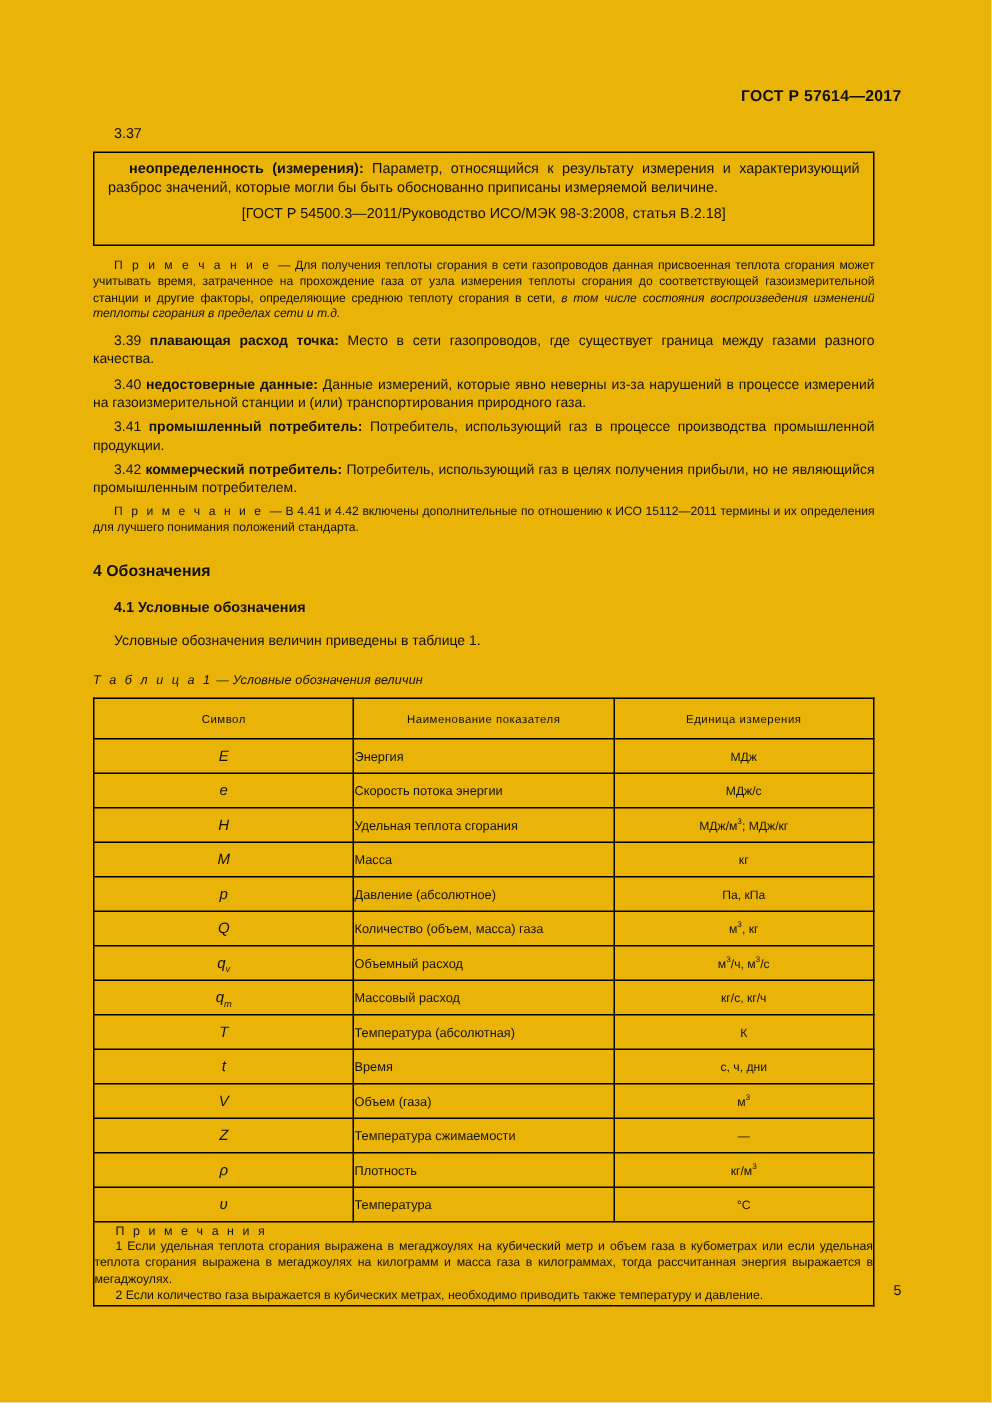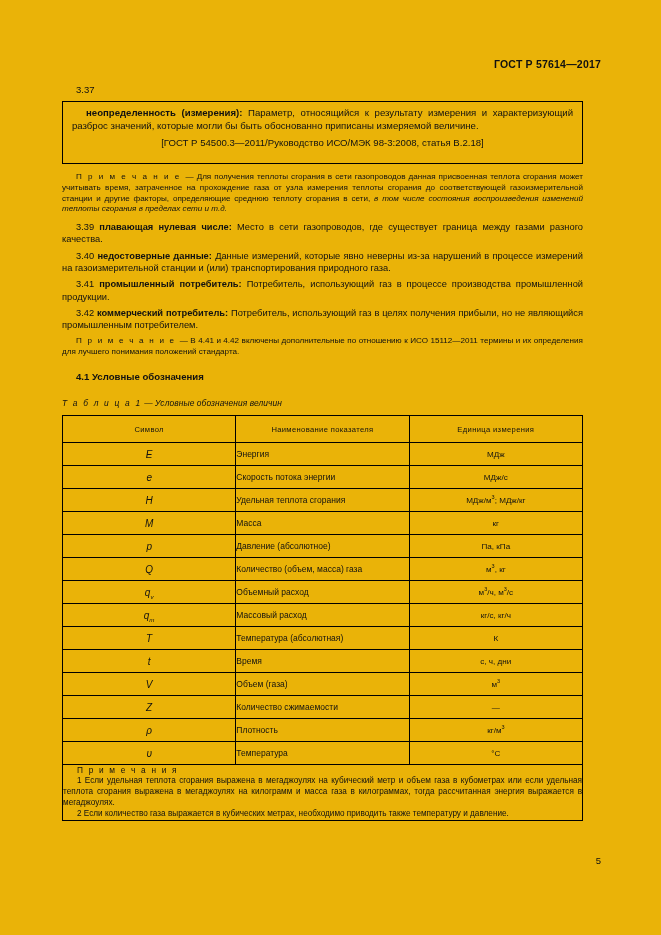--- a/index.html
+++ b/index.html
@@ -160,33 +160,35 @@
     <div class="clause-num">3.37</div>
 
     <div class="boxed-def">
       <p class="just first"><b>неопределенность (измерения):</b><span> Параметр, относящийся к результату измерения и характеризующий разброс значений, которые могли бы быть обоснованно приписаны измеряемой величине.</span></p>
       <p class="just cite">[ГОСТ Р 54500.3—2011/Руководство ИСО/МЭК 98-3:2008, статья В.2.18]</p>
     </div>
 
 
     <p class="note"><span class="spaced">П р и м е ч а н и е </span><span> — Для получения теплоты сгорания в сети газопроводов данная присвоенная теплота сгорания может учитывать время, затраченное на прохождение газа от узла измерения теплоты сгорания до соответствующей газоизмерительной станции и другие факторы, определяющие среднюю теплоту сгорания в сети, </span><i>в том числе состояния воспроизведения изменений теплоты сгорания в пределах сети и т.д.</i></p>
 
-    <p class="just"><span>3.39 </span><b>плавающая нулевая числе:</b><span> Место в сети газопроводов, где существует граница между газами разного качества.</span></p>
+    <p class="just"><span>3.39 </span><b>плавающая расход точка:</b><span> Место в сети газопроводов, где существует граница между газами разного качества.</span></p>
 
     <p class="just"><span>3.40 </span><b>недостоверные данные:</b><span> Данные измерений, которые явно неверны из-за нарушений в процессе измерений на газоизмерительной станции и (или) транспортирования природного газа.</span></p>
 
     <p class="just"><span>3.41 </span><b>промышленный потребитель:</b><span> Потребитель, использующий газ в процессе производства промышленной продукции.</span></p>
 
     <p class="just"><span>3.42 </span><b>коммерческий потребитель:</b><span> Потребитель, использующий газ в целях получения прибыли, но не являющийся промышленным потребителем.</span></p>
 
     <p class="note"><span class="spaced">П р и м е ч а н и е </span><span> — В 4.41 и 4.42 включены дополнительные по отношению к ИСО 15112—2011 термины и их определения для лучшего  понимания положений стандарта.</span></p>
 
+    <h2 class="sec">4 Обозначения</h2>
 
     <h3 class="sub">4.1 Условные обозначения</h3>
 
+    <p class="lead">Условные обозначения величин приведены в таблице 1.</p>
 
     <div class="tbl-caption"><i class="sp">Т а б л и ц а 1</i><i> — Условные обозначения величин</i></div>
 
     <table class="symtab">
       <thead>
         <tr>
           <th>Символ</th>
           <th>Наименование показателя</th>
           <th>Единица измерения</th>
         </tr>
@@ -242,21 +244,21 @@
             <td class="c-name">Время</td>
             <td class="c-unit">с, ч, дни</td>
           </tr>
           <tr>
             <td class="c-sym">V</td>
             <td class="c-name">Объем (газа)</td>
             <td class="c-unit">м<sup>3</sup></td>
           </tr>
           <tr>
             <td class="c-sym">Z</td>
-            <td class="c-name">Количество сжимаемости</td>
+            <td class="c-name">Температура сжимаемости</td>
             <td class="c-unit">—</td>
           </tr>
           <tr>
             <td class="c-sym">ρ</td>
             <td class="c-name">Плотность</td>
             <td class="c-unit">кг/м<sup>3</sup></td>
           </tr>
           <tr>
             <td class="c-sym">υ</td>
             <td class="c-name">Температура</td>

